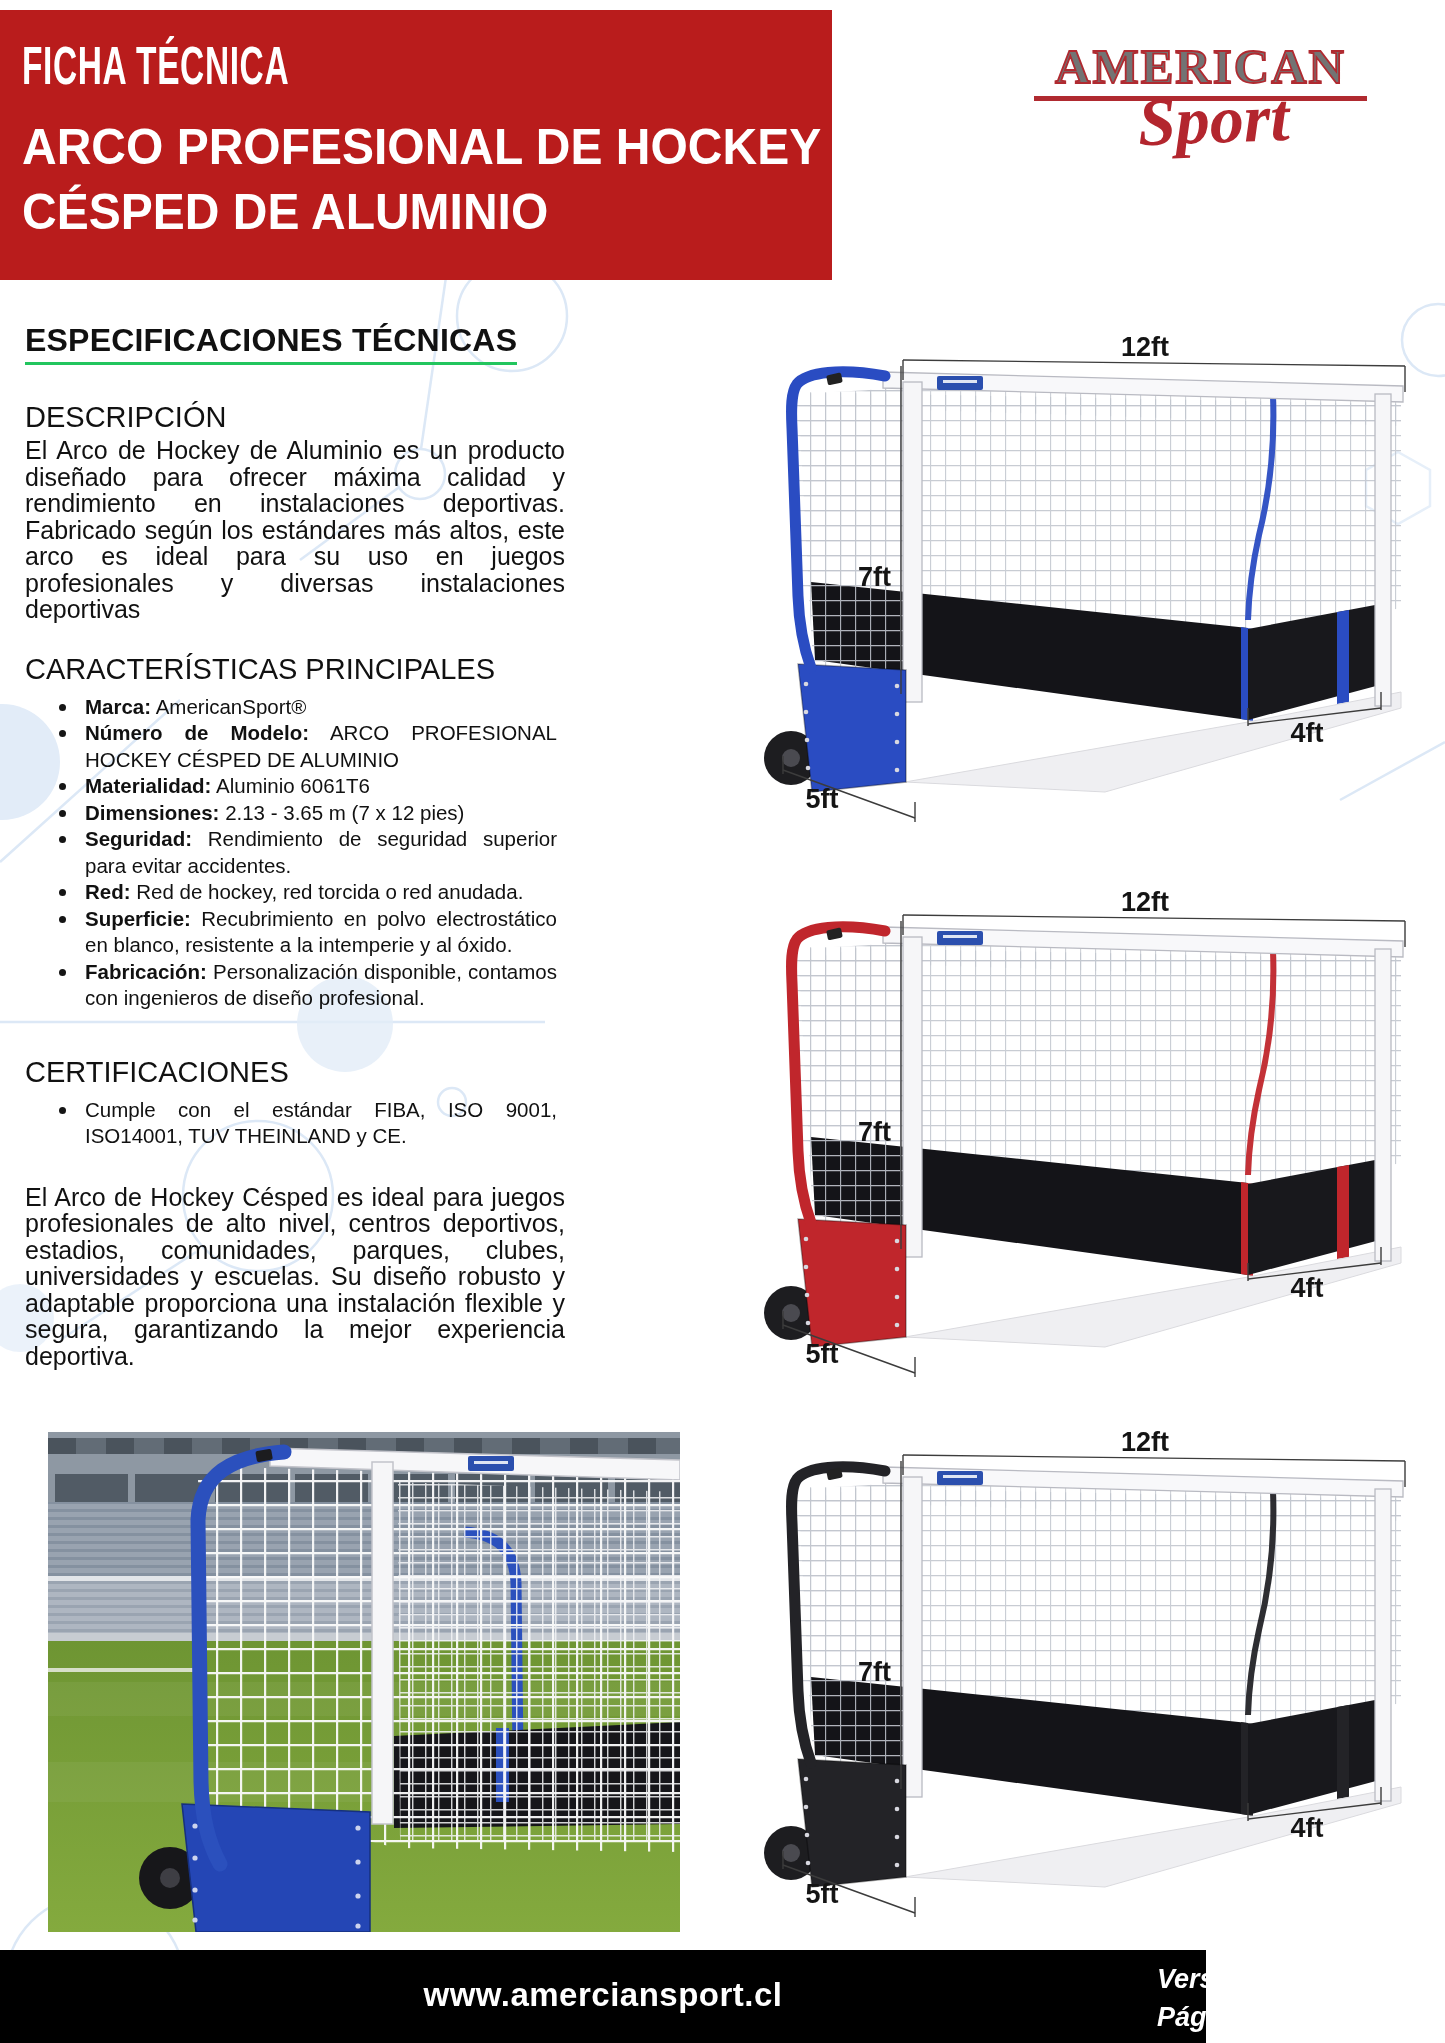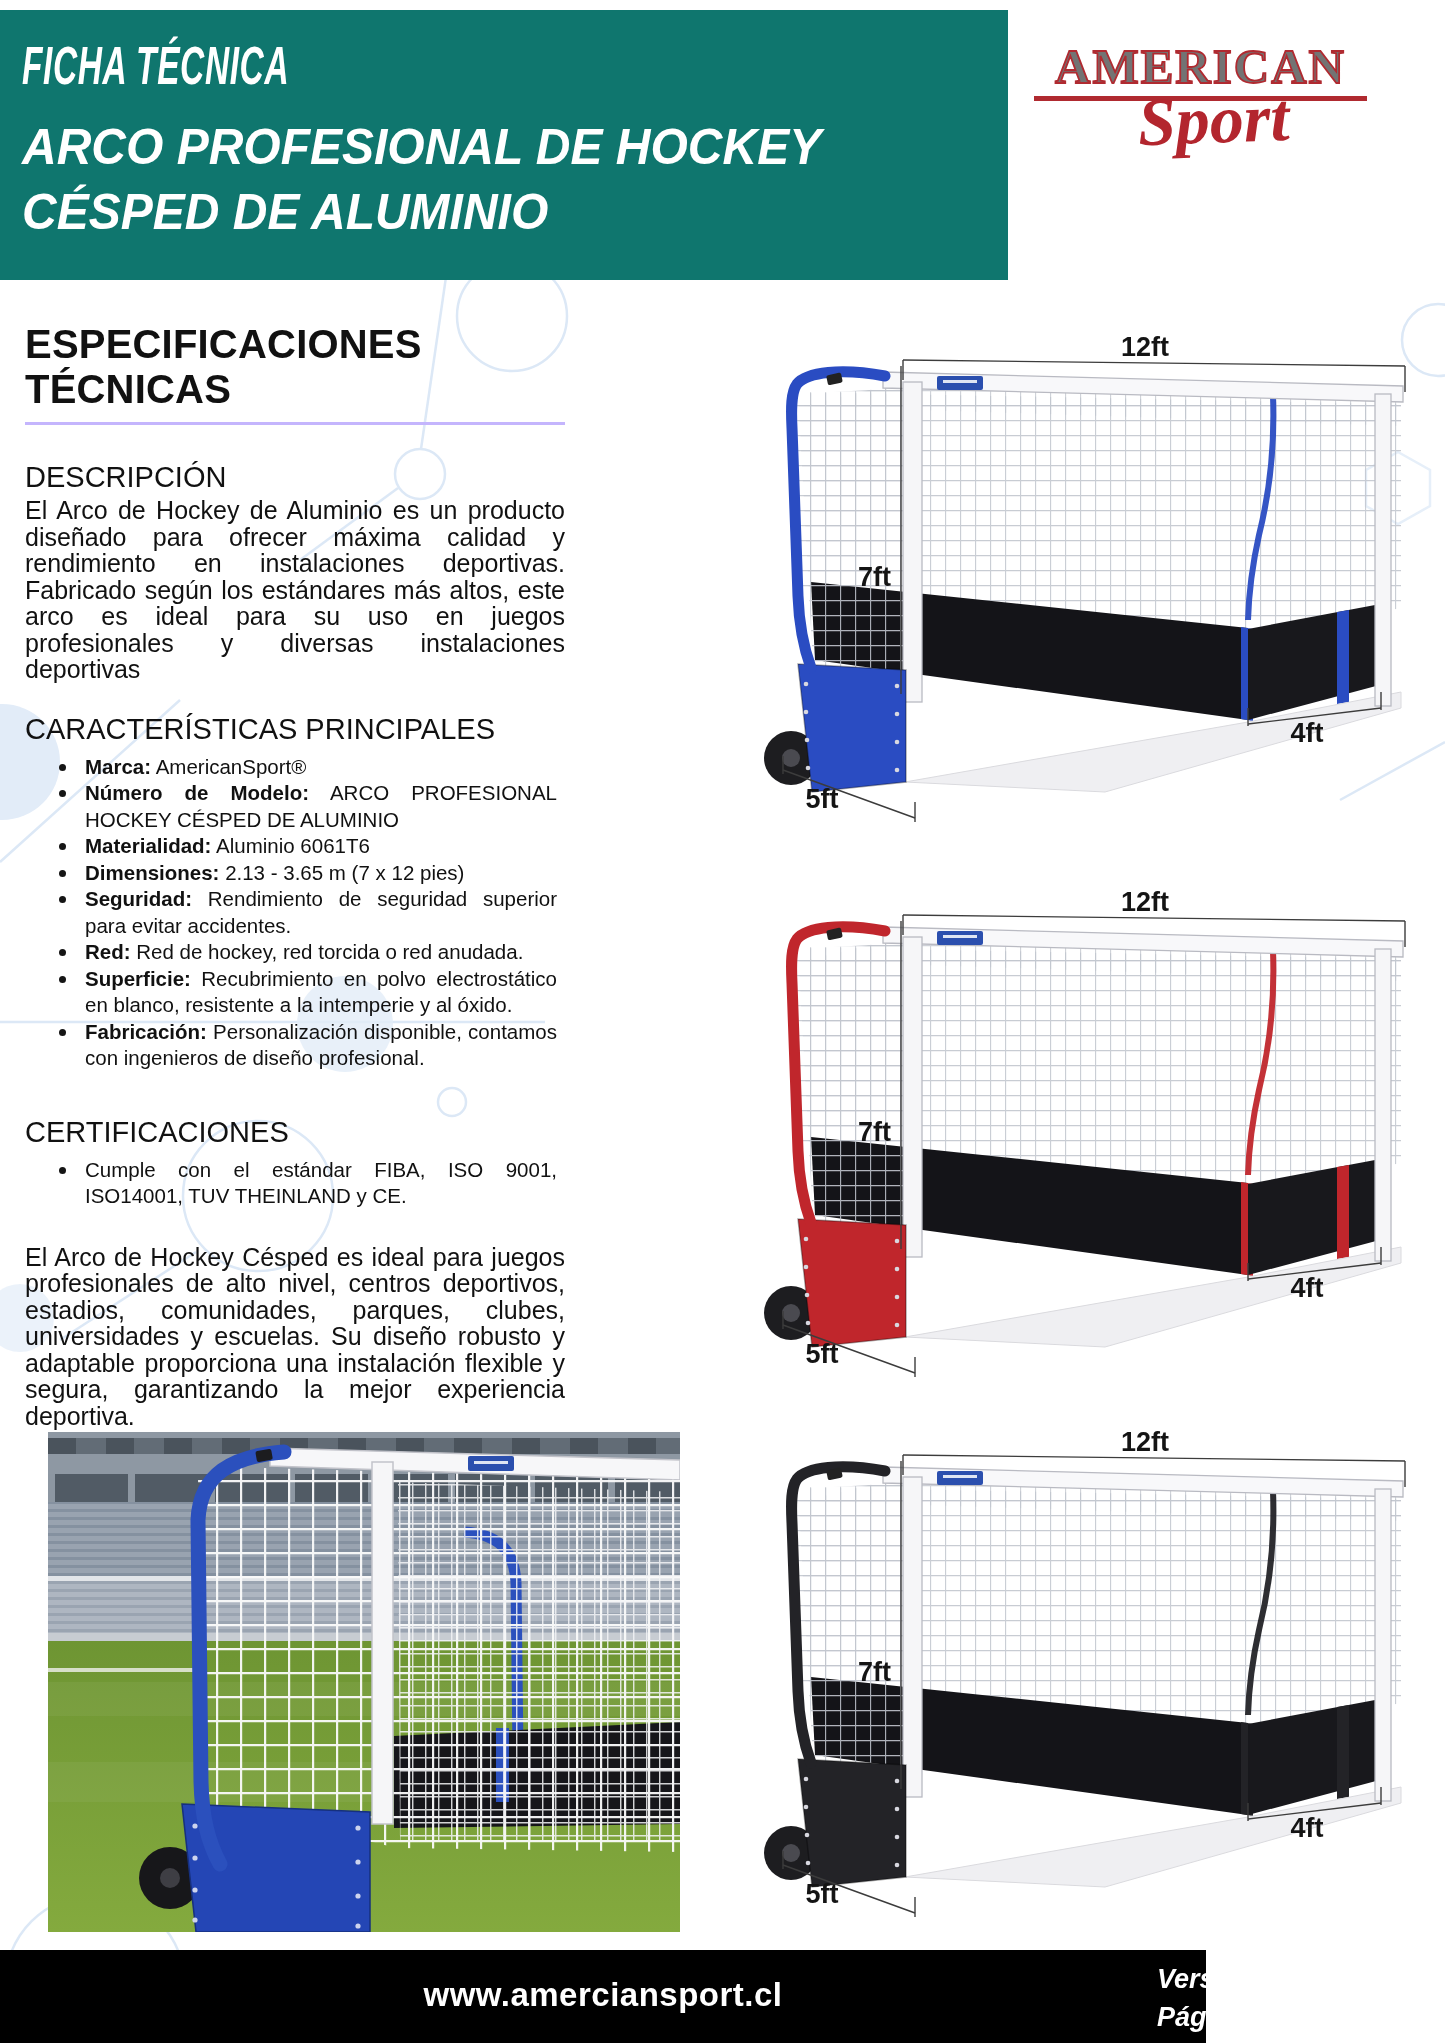--- a/index.html
+++ b/index.html
@@ -3,40 +3,40 @@
 <meta charset="utf-8">
 <style>
   html,body{margin:0;padding:0;background:#fff;}
   body{width:1445px;height:2043px;position:relative;overflow:hidden;
        font-family:"Liberation Sans",sans-serif;color:#111;}
   .layer{position:absolute;}
   #bg-decor{left:0;top:0;z-index:0;}
   .fg{z-index:1;}
 
   
-  .header-box{left:0;top:10px;width:1008px;height:270px;background:#0f766e;color:#fff;font-style:italic;}
+  .header-box{left:0;top:10px;width:832px;height:270px;background:#b91c1c;color:#fff;}
   .header-box .t1{position:absolute;left:22px;top:24px;font-size:54px;font-weight:800;
       letter-spacing:1px;transform:scaleX(.62);transform-origin:left top;white-space:nowrap;}
   .header-box .t2{position:absolute;left:22px;top:108px;font-size:50px;font-weight:800;
       transform:scaleX(.96);transform-origin:left top;white-space:nowrap;}
   .header-box .t3{position:absolute;left:22px;top:173px;font-size:50px;font-weight:800;
       transform:scaleX(.96);transform-origin:left top;white-space:nowrap;}
 
   .logo{left:1028px;top:38px;width:345px;text-align:center;}
   .logo-american{font-family:"Liberation Serif",serif;font-weight:bold;font-size:49px;
       letter-spacing:2px;color:#737373;-webkit-text-stroke:1.8px #b02a30;white-space:nowrap;}
   .logo-underline{height:5px;background:#b02a30;margin:1px 6px 0 6px;}
   .logo-sport{font-family:"Liberation Serif",serif;font-style:italic;font-weight:bold;
       font-size:68px;color:#b3262e;margin-top:-14px;padding-left:110px;text-align:left;
       white-space:nowrap;transform:rotate(-2deg);transform-origin:left center;}
 
   
   .left-col{left:25px;top:322px;width:540px;}
-  .spec-heading{display:inline-block;font-size:40px;font-weight:800;letter-spacing:.2px;
-      border-bottom:3px solid #c4b5fd;padding-bottom:10px;margin:0 0 36px 0;}
+  .spec-heading{display:inline-block;font-size:32px;font-weight:800;letter-spacing:.2px;
+      border-bottom:3px solid #22c55e;padding-bottom:3px;margin:0 0 36px 0;}
   .sub{font-size:29px;font-weight:400;margin:0 0 3px 0;}
   .body-text{font-size:25px;line-height:26.5px;text-align:justify;margin:0;}
   .gap30{height:30px;} .gap36{height:36px;} .gap26{height:26px;}
   ul.bullets{list-style:none;margin:8px;padding:0;}
   ul.bullets li{position:relative;padding-left:52px;font-size:20.5px;line-height:26.5px;
       text-align:justify;}
   ul.bullets li::before{content:"";position:absolute;left:26px;top:10px;width:7px;height:7px;
       border-radius:50%;background:#151515;}
 
   

